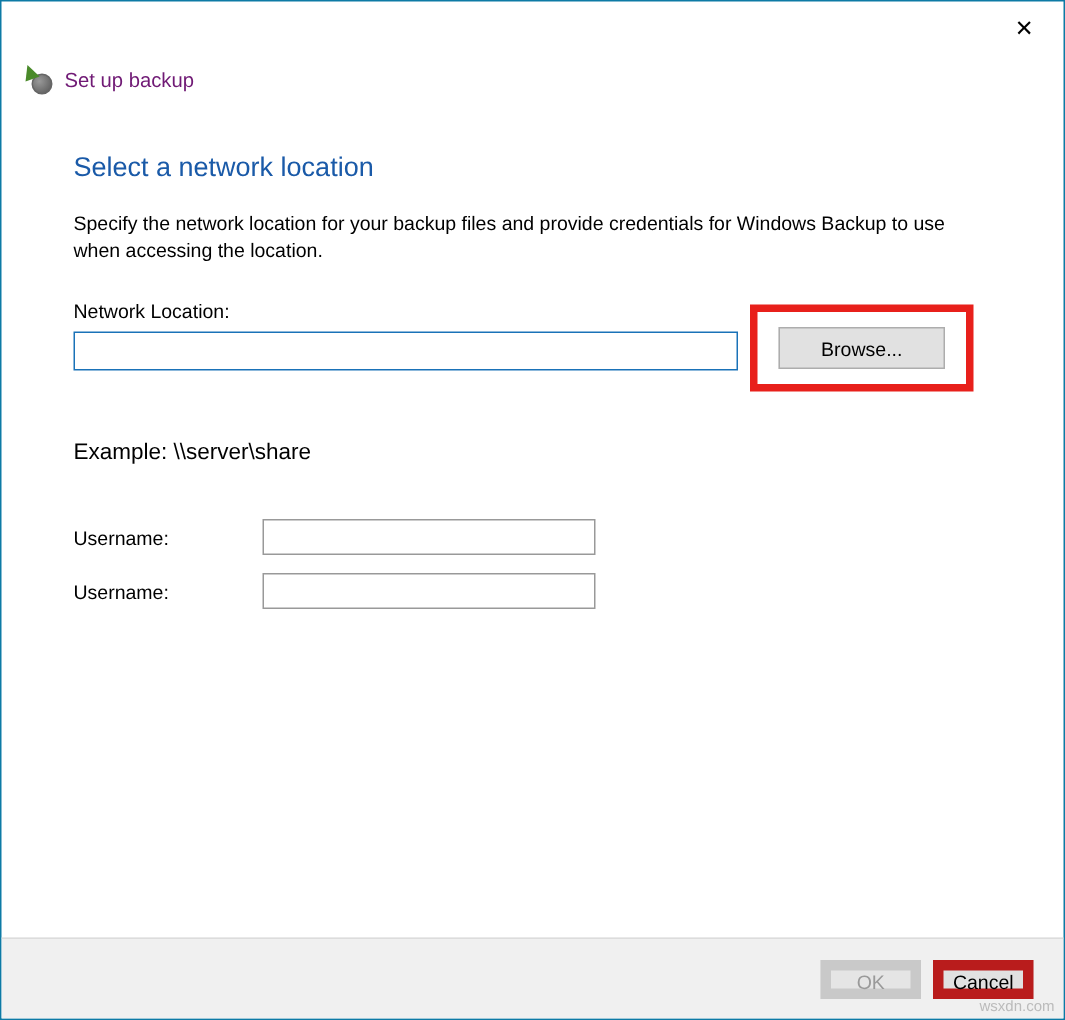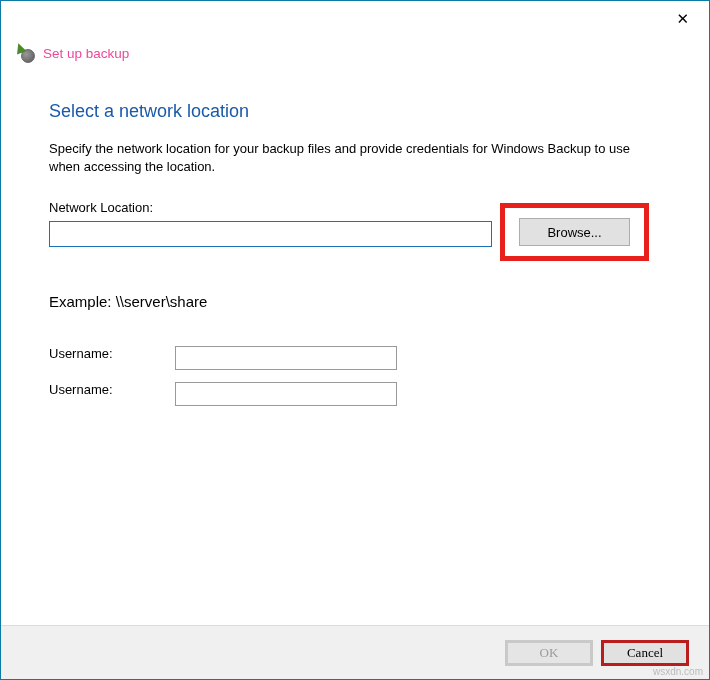--- a/index.html
+++ b/index.html
@@ -57,21 +57,21 @@
       top: 0;
       width: 0;
       height: 0;
       border-left: 5px solid transparent;
       border-right: 5px solid transparent;
       border-bottom: 10px solid #4a8a2a;
       transform: rotate(-20deg);
     }
     .wizard-title {
       font-size: 13.5px;
-      color: #ec4899;
+      color: #701a75;
     }
     .content {
       padding: 28px 48px 0 48px;
     }
     .main-heading {
       color: #1a5aa8;
       font-size: 18px;
       font-weight: 400;
       margin-bottom: 18px;
     }
@@ -123,21 +123,21 @@
       font-size: 13px;
       margin-bottom: 14px;
     }
     .cred-instruction {
       font-size: 13px;
       line-height: 1.45;
       margin-bottom: 26px;
     }
     .cred-row {
       display: flex;
-      align-items: flex-start;
+      align-items: center;
       margin-bottom: 12px;
       gap: 36px;
     }
     .cred-label {
       width: 90px;
       font-size: 13px;
     }
     .cred-input {
       width: 222px;
       height: 24px;
@@ -153,27 +153,26 @@
       height: 54px;
       background: #f0f0f0;
       border-top: 1px solid #dcdcdc;
       display: flex;
       justify-content: flex-end;
       align-items: center;
       padding-right: 20px;
       gap: 8px;
     }
     .footer-btn {
-      width: 88px;
+      width: 67px;
       height: 26px;
       background: #e1e1e1;
-      border: 3px solid #b91c1c;
+      border: 7px solid #b91c1c;
       font-size: 13px;
       cursor: pointer;
-      font-family: Liberation Serif, serif;
     }
     .footer-btn.disabled {
       color: #9a9a9a;
       background: #e5e5e5;
       border-color: #c9c9c9;
       cursor: default;
     }
     .watermark {
       position: absolute;
       bottom: 2px;

